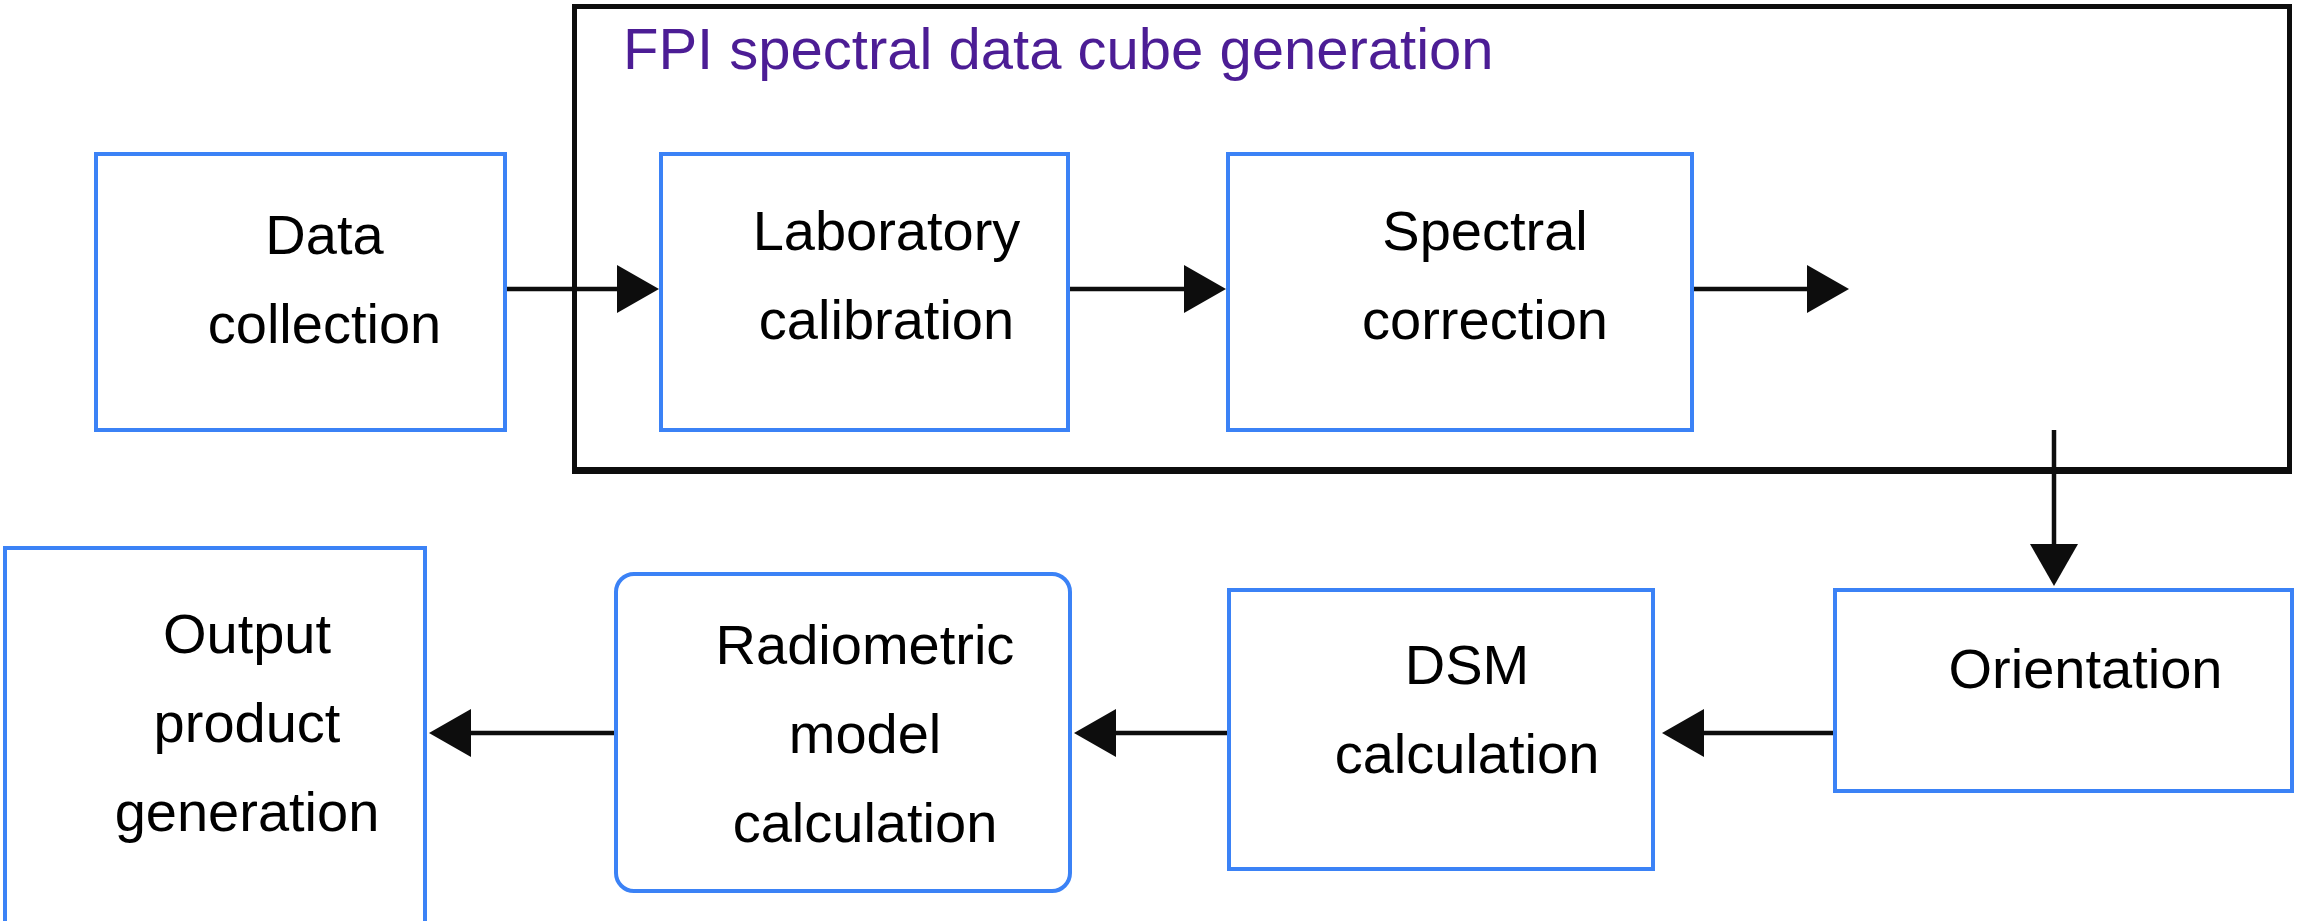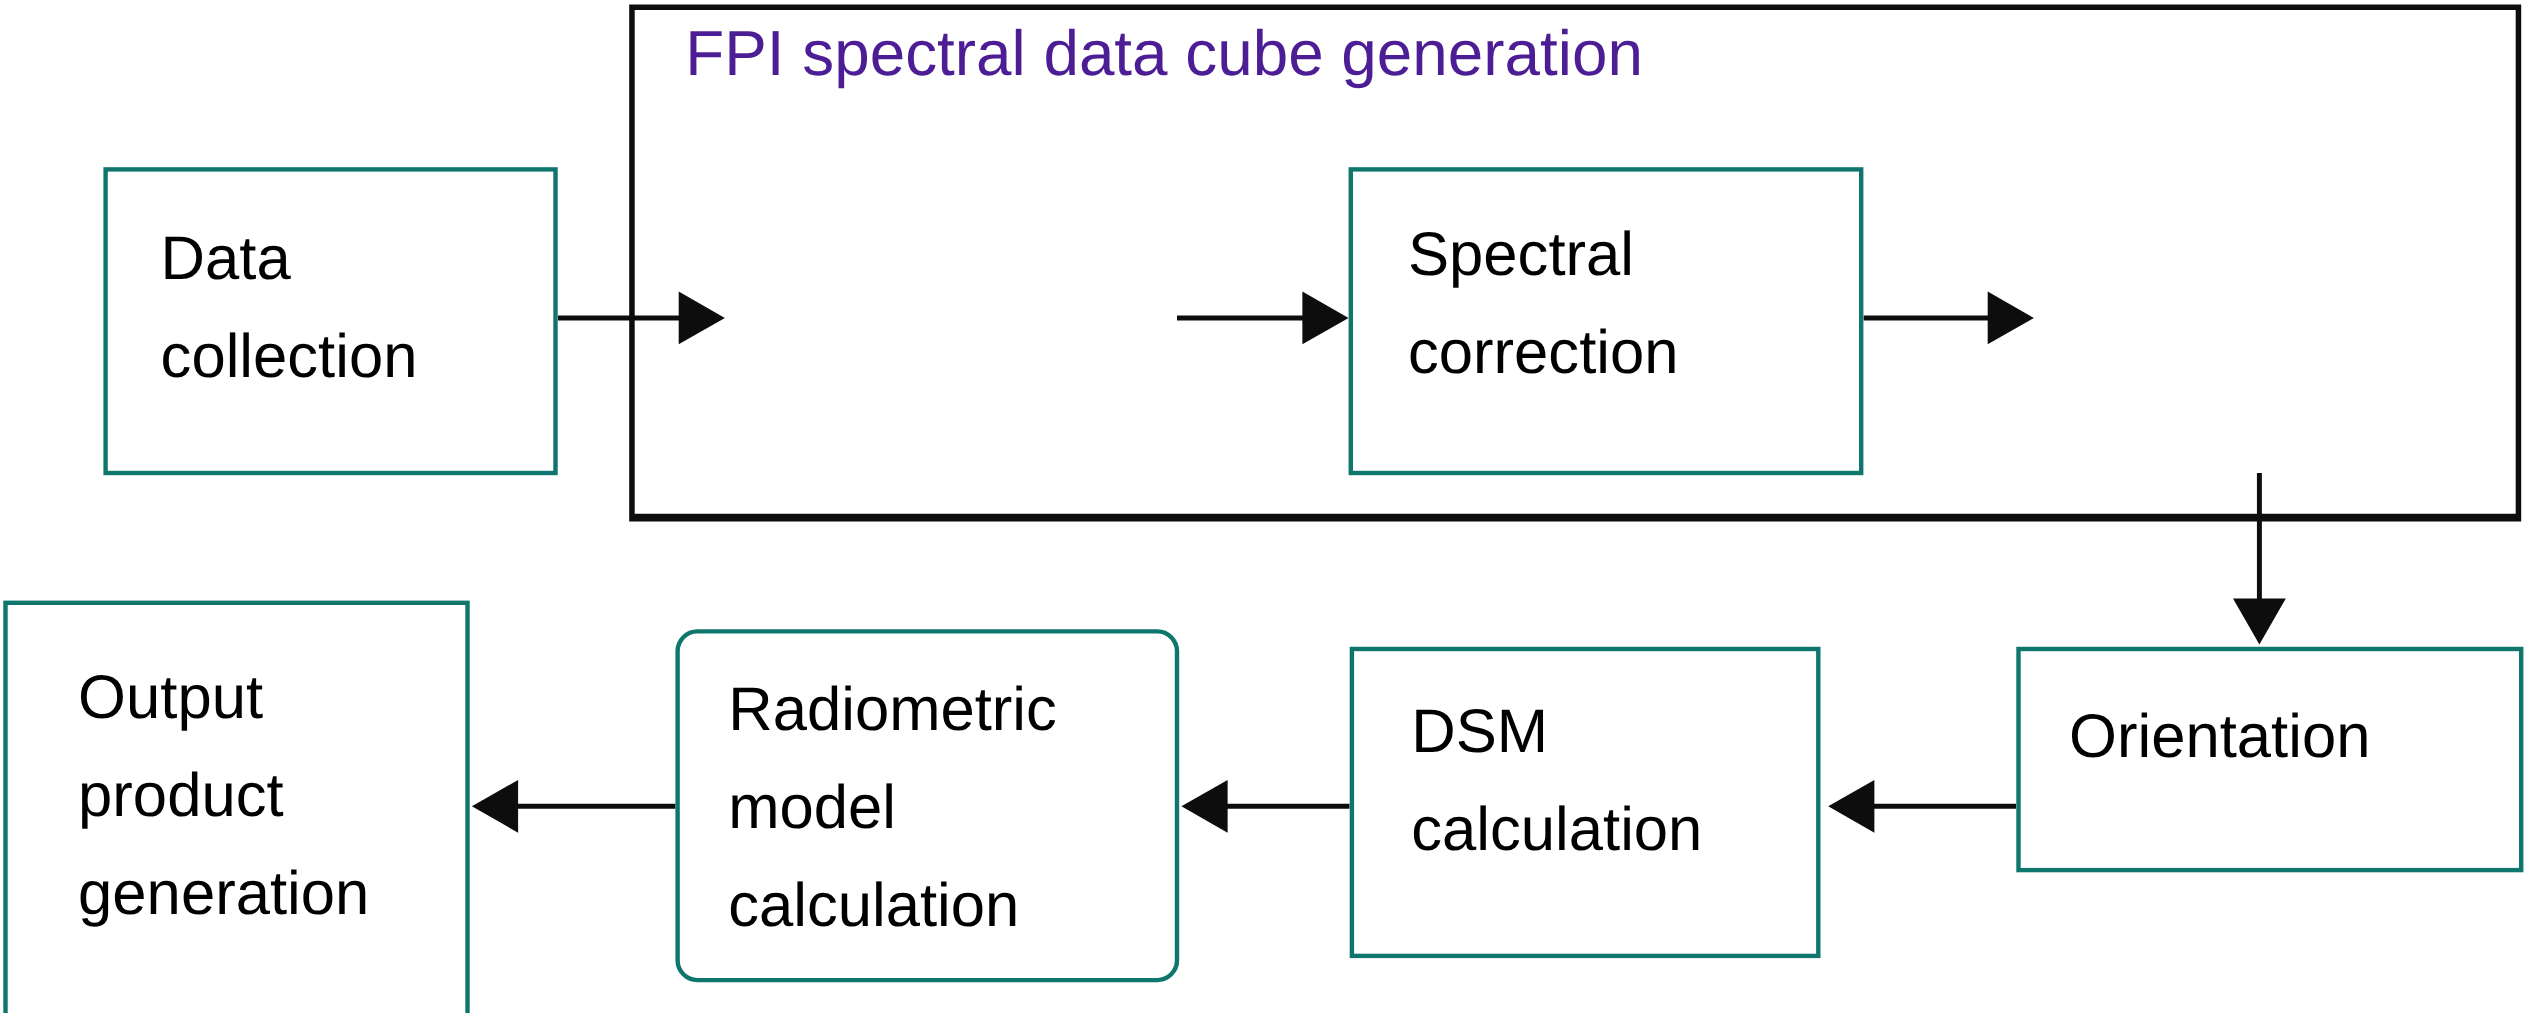--- a/index.html
+++ b/index.html
@@ -23,24 +23,25 @@
   .group-title{
     position:absolute;
     left:46px;top:4px;
     font-size:58px;
     line-height:72px;
     white-space:nowrap;
     color:#4c1d95;
   }
   .node{
     position:absolute;
-    border:4px solid #0f766e;
+    border:4px solid #3b82f6;
     box-sizing:border-box;
     background:#ffffff;
     z-index:3;
+    text-align:center;
   }
   .node .label-line{
     font-size:56px;
     line-height:89px;
     white-space:nowrap;
     color:#000000;
   }
   .arrows{
     position:absolute;left:0;top:0;width:2299px;height:921px;
     z-index:2;
@@ -93,20 +94,24 @@
       <line x1="614" y1="733" x2="467" y2="733" stroke="#0d0d0d" stroke-width="4.5"></line>
       <polygon points="429,733 471,709 471,757" fill="#0d0d0d"></polygon>
     </g>
   </svg>
 
   <div class="node n-data">
     <div class="label-line">Data</div>
     <div class="label-line">collection</div>
   </div>
 
+  <div class="node n-lab">
+    <div class="label-line">Laboratory</div>
+    <div class="label-line">calibration</div>
+  </div>
 
   <div class="node n-spectral">
     <div class="label-line">Spectral</div>
     <div class="label-line">correction</div>
   </div>
 
 
   <div class="node n-orientation">
     <div class="label-line">Orientation</div>
   </div>

